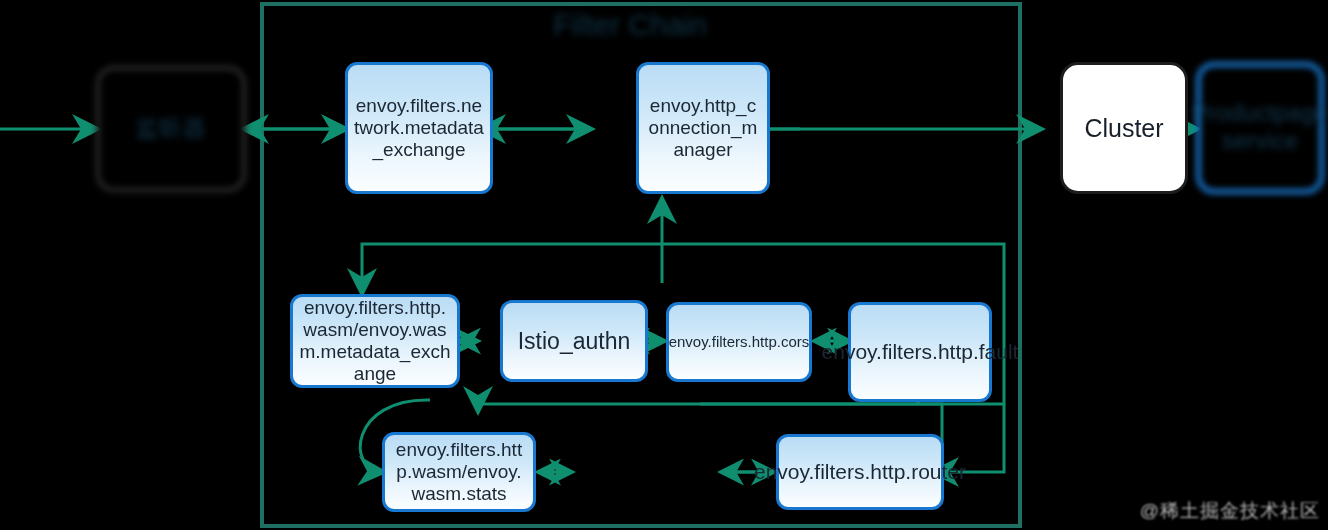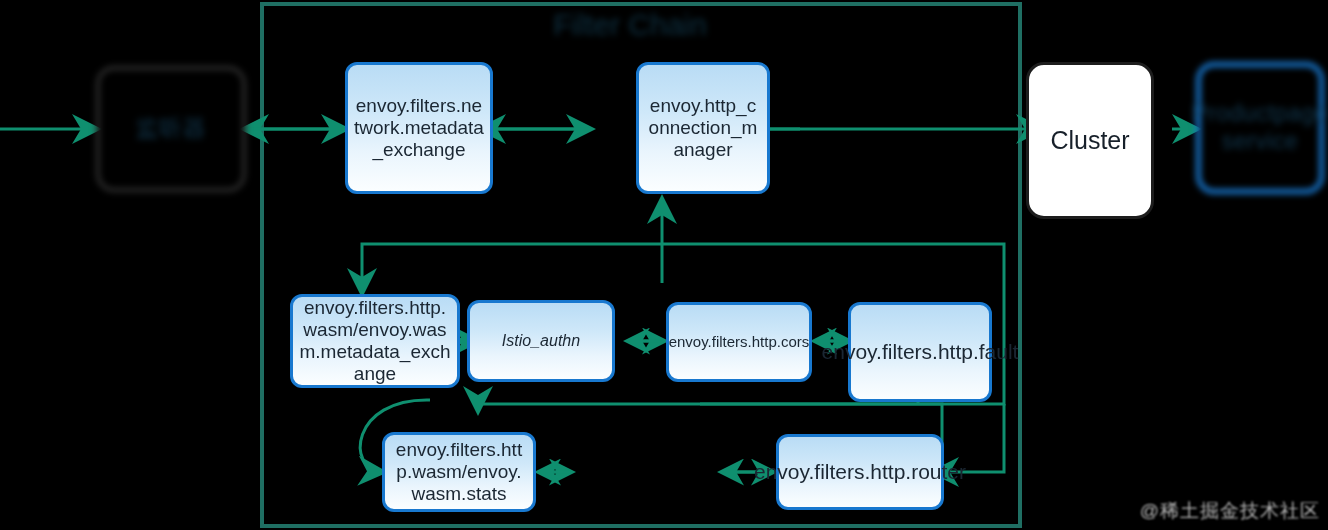--- a/index.html
+++ b/index.html
@@ -139,33 +139,33 @@
   </div>
 
   <div class="node filter-box" style="left:345px; top:62px; width:148px; height:132px;">
     <span>envoy.filters.network.metadata_exchange</span>
   </div>
 
   <div class="node filter-box" style="left:592px; top:62px; width:134px; height:132px;margin-left:44px;">
     <span>envoy.http_connection_manager</span>
   </div>
 
-  <div class="node cluster-box" style="left:1026px; top:62px; width:128px; height:157px;">
+  <div class="node cluster-box" style="left:1060px; top:62px; width:128px; height:132px;">
     <span>Cluster</span>
   </div>
 
   <div class="node blue-outline-box blurred" style="left:1196px; top:62px; width:128px; height:132px;">
     <span>Productpage service</span>
   </div>
 
   <div class="node filter-box" style="left:290px; top:294px; width:170px; height:94px;">
     <span>envoy.filters.http.wasm/envoy.wasm.metadata_exchange</span>
   </div>
 
-  <div class="node filter-box two-line" style="left:467px; top:300px; width:148px; height:82px; font-size:16px;font-style:italic;">
+  <div class="node filter-box two-line" style="left:500px; top:300px; width:148px; height:82px; font-size:23px;">
     <span>Istio_authn</span>
   </div>
 
   <div class="node filter-box two-line" style="left:666px; top:302px; width:146px; height:80px; font-size:15px;">
     <span>envoy.filters.http.cors</span>
   </div>
 
   <div class="node filter-box two-line" style="left:848px; top:302px; width:144px; height:100px; font-size:21px;">
     <span>envoy.filters.http.fault</span>
   </div>

